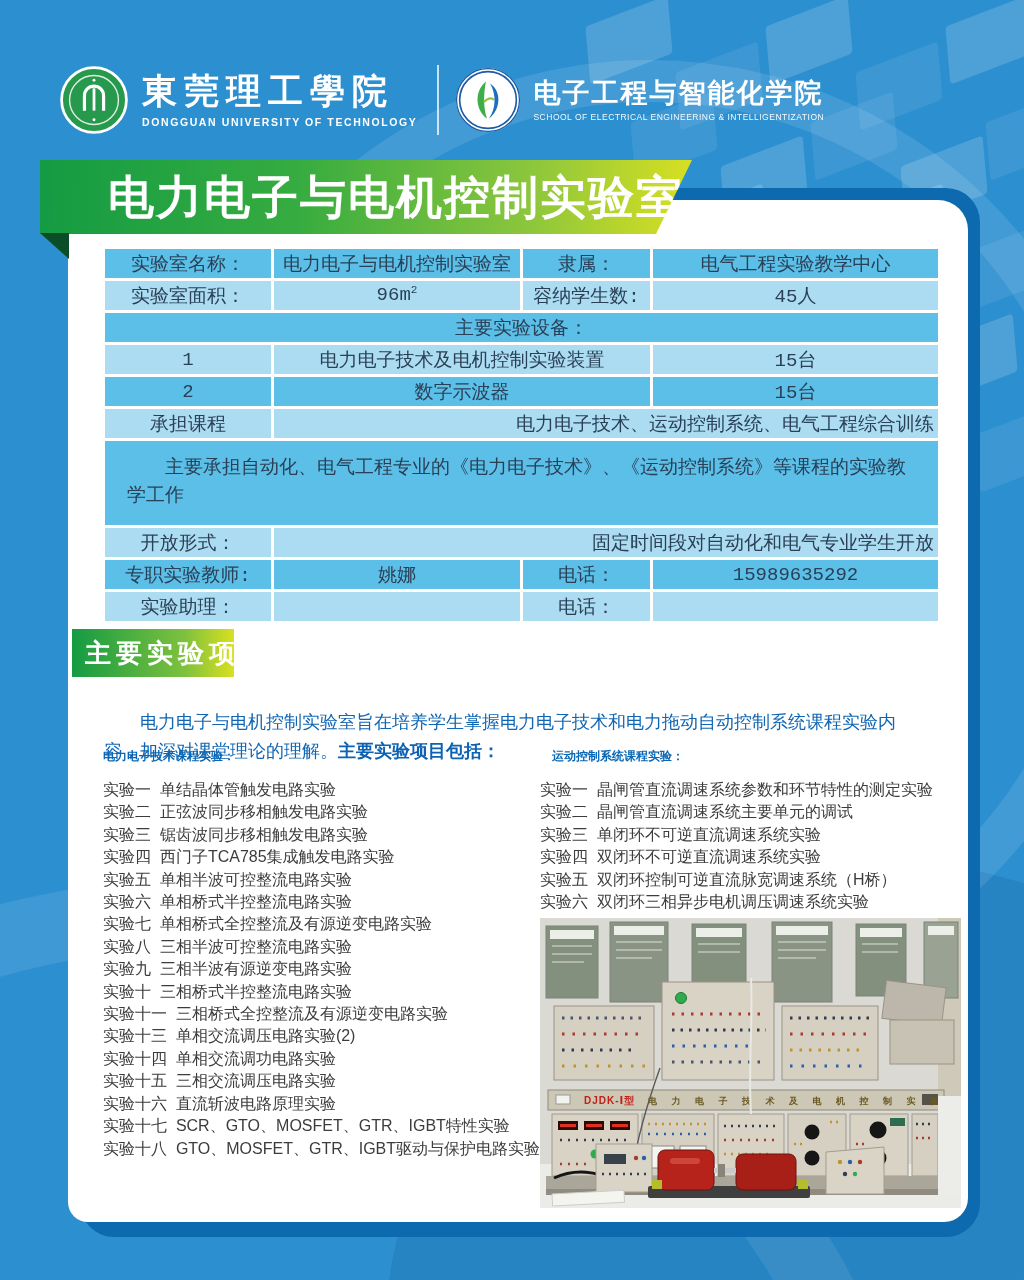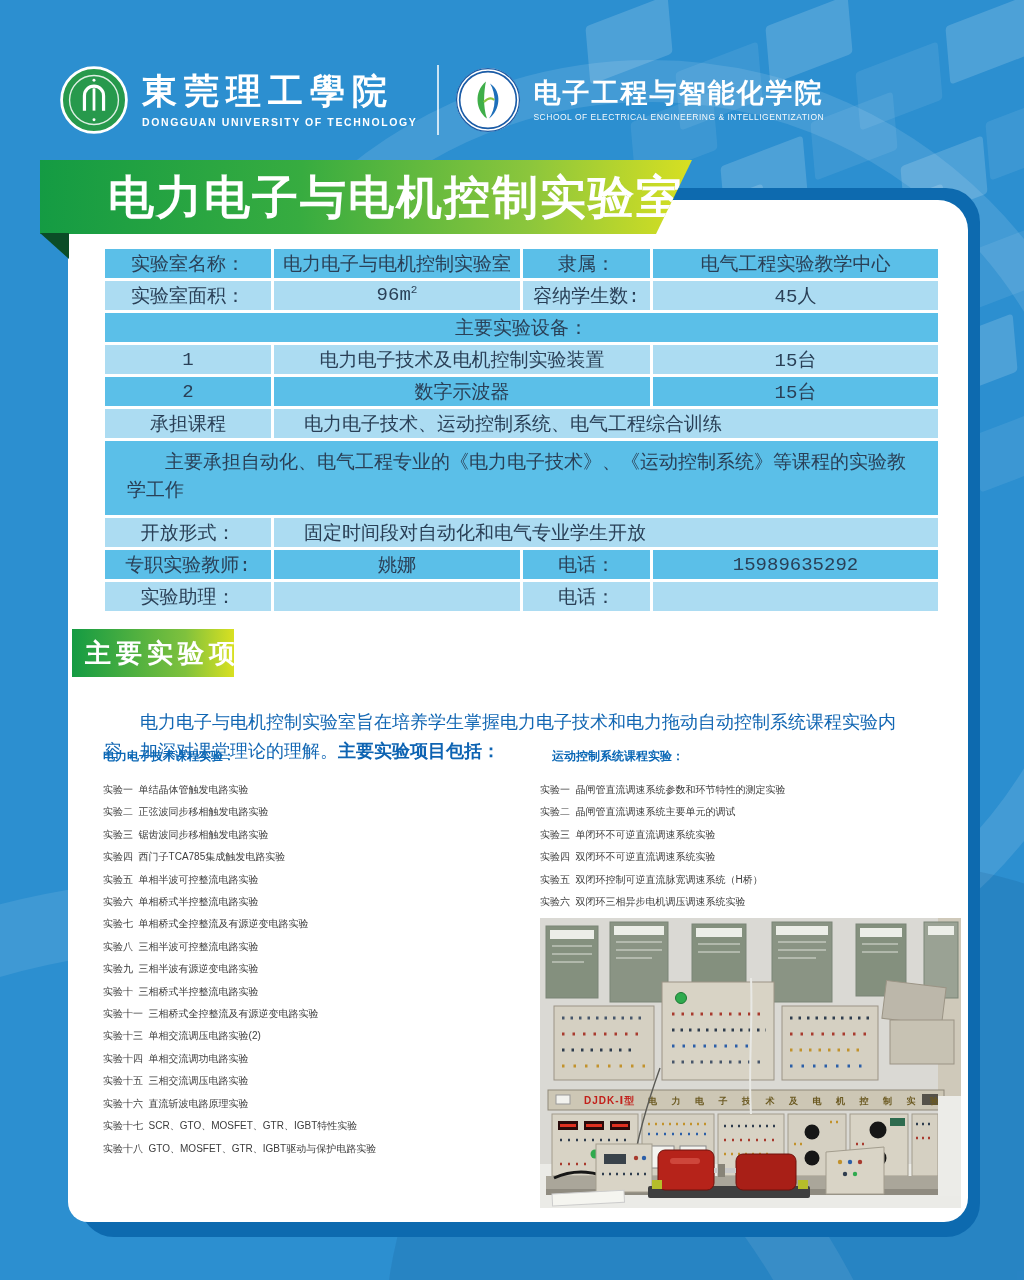--- a/index.html
+++ b/index.html
@@ -41,37 +41,37 @@
   }
   .banner-fold{position:absolute;left:40px;top:233px;width:29px;height:26px;background:#0B4D27;
     clip-path:polygon(0 0,100% 0,100% 100%);}
   
   .info{position:absolute;left:102px;top:246px;font-family:Liberation Mono, monospace;}
   table.info-t{border-collapse:separate;border-spacing:3px;table-layout:fixed;width:839px;}
   .info-t td{color:#2A4057;font-size:19px;text-align:center;vertical-align:middle;padding:1px 4px;overflow:hidden;}
   .cm{background:#5BBFE8;}
   .cl{background:#ACDCF2;}
   .rh td{height:29px;}
-  .rp td{height:74px;}
-  td.tl{text-align:left;padding-left:30px;}
+  .rp td{height:84px;}
+  td.tl{text-align:right;padding-left:30px;}
   .para{ text-align:left !important;padding:6px 22px !important;text-indent:2em;line-height:1.45;}
   sup{font-size:11px;}
   
   .section-banner{
     position:absolute;left:72px;top:629px;width:162px;height:48px;
     background:linear-gradient(90deg,#149B43 0%,#7FC13D 70%,#D9E021 100%);
     color:#fff;font-size:26px;font-weight:bold;letter-spacing:5px;
     line-height:48px;padding-left:13px;white-space:nowrap;
   }
   .intro{position:absolute;left:104px;top:690px;width:806px;color:#1166B3;font-size:18px;line-height:29px;text-indent:2em;}
   .intro b{color:#0D63B2;}
   .col-header{position:absolute;font-size:12px;font-weight:bold;color:#0A67B5;white-space:nowrap;}
   .lh-left{left:103px;top:748px;}
   .lh-right{left:552px;top:748px;}
-  .elist{position:absolute;width:436px;color:#3C3C3C;font-size:10px;line-height:22.4px;}
+  .elist{position:absolute;width:436px;color:#3C3C3C;font-size:16px;line-height:22.4px;}
   .el-left{left:103px;top:779px;}
   .el-right{left:540px;top:779px;}
   .li{white-space:pre;overflow:hidden;}
   
   .photo{position:absolute;left:540px;top:918px;width:421px;height:290px;}
   .svg-gold{font-size:9px;font-weight:bold;fill:#6b5a22;letter-spacing:6px;}
   .svg-red{font-size:10px;font-weight:bold;fill:#c21f1a;letter-spacing:1px;}
 </style>
 </head>
 <body>

